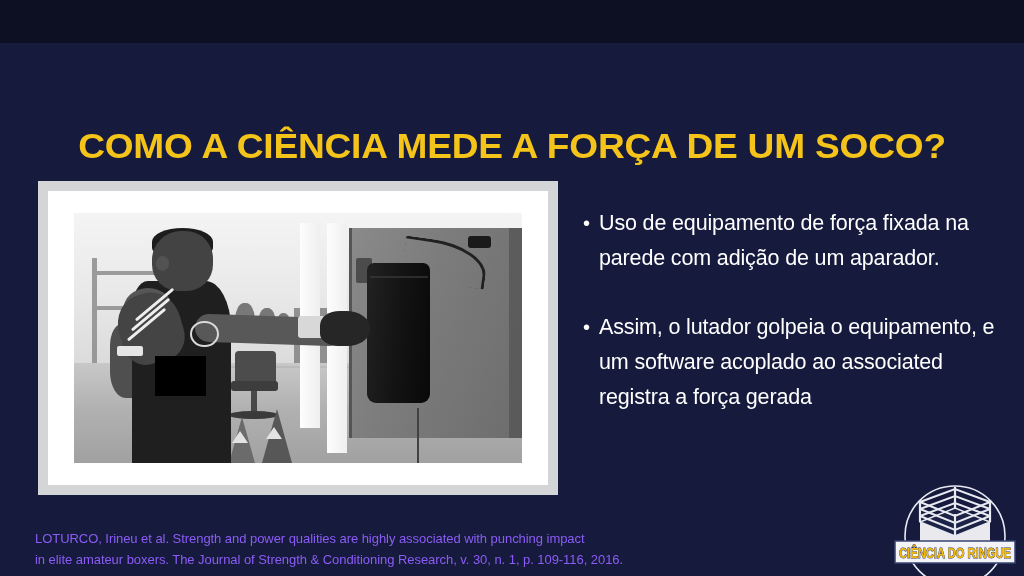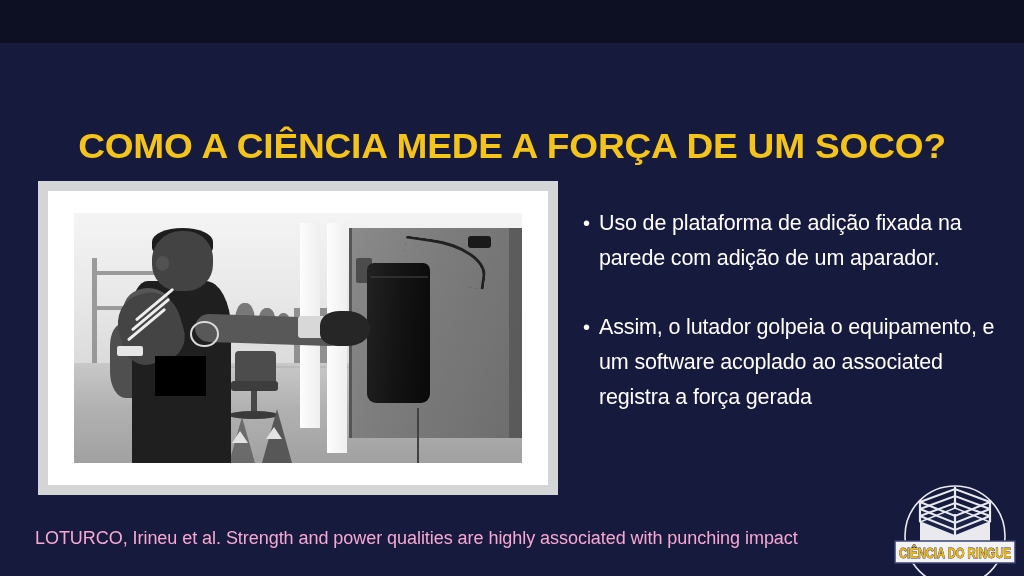--- a/index.html
+++ b/index.html
@@ -270,23 +270,23 @@
     color: #ffffff;
   }
   .bullet-text { flex: 1 1 auto; }
 
   
   #citation {
     position: absolute;
     left: 35px;
     top: 485px;
     width: 790px;
-    color: #f9a8d4;
+    color: #8b5cf6;
     font-family: "Liberation Sans", sans-serif;
-    font-size: 18px;
+    font-size: 13px;
     line-height: 21px;
     letter-spacing: -0.05px;
   }
 
   
   #logo {
     position: absolute;
     left: 893px;
     top: 435px;
     width: 124px;
@@ -357,30 +357,31 @@
         <div class="bx-logo"></div>
         <div class="bx-censor"></div>
 
       </div>
     </div>
   </div>
 
   <div id="bullets">
     <div class="bullet">
       <span class="bullet-dot">•</span>
-      <span class="bullet-text">Uso de plataforma de adição fixada na parede com adição de um aparador.</span>
+      <span class="bullet-text">Uso de equipamento de força fixada na parede com adição de um aparador.</span>
     </div>
     <div class="bullet">
       <span class="bullet-dot">•</span>
       <span class="bullet-text">Assim, o lutador golpeia o equipamento, e um software acoplado ao associated registra a força gerada</span>
     </div>
   </div>
 
   <div id="citation">
     <div>LOTURCO, Irineu et al. Strength and power qualities are highly associated with punching impact</div>
+    <div>in elite amateur boxers. The Journal of Strength &amp; Conditioning Research, v. 30, n. 1, p. 109-116, 2016.</div>
   </div>
 
   <div id="logo">
     <svg viewBox="0 0 124 118" xmlns="http://www.w3.org/2000/svg" aria-hidden="true">
 
       <circle cx="62" cy="58" r="50" fill="none" stroke="#e8eaf2" stroke-width="1.6"></circle>
 
       <g>
 
         <path d="M27 44 L62 30 L97 44 L97 64 Q62 78 27 64 Z" fill="#f6f4f8" opacity="0.95"></path>

